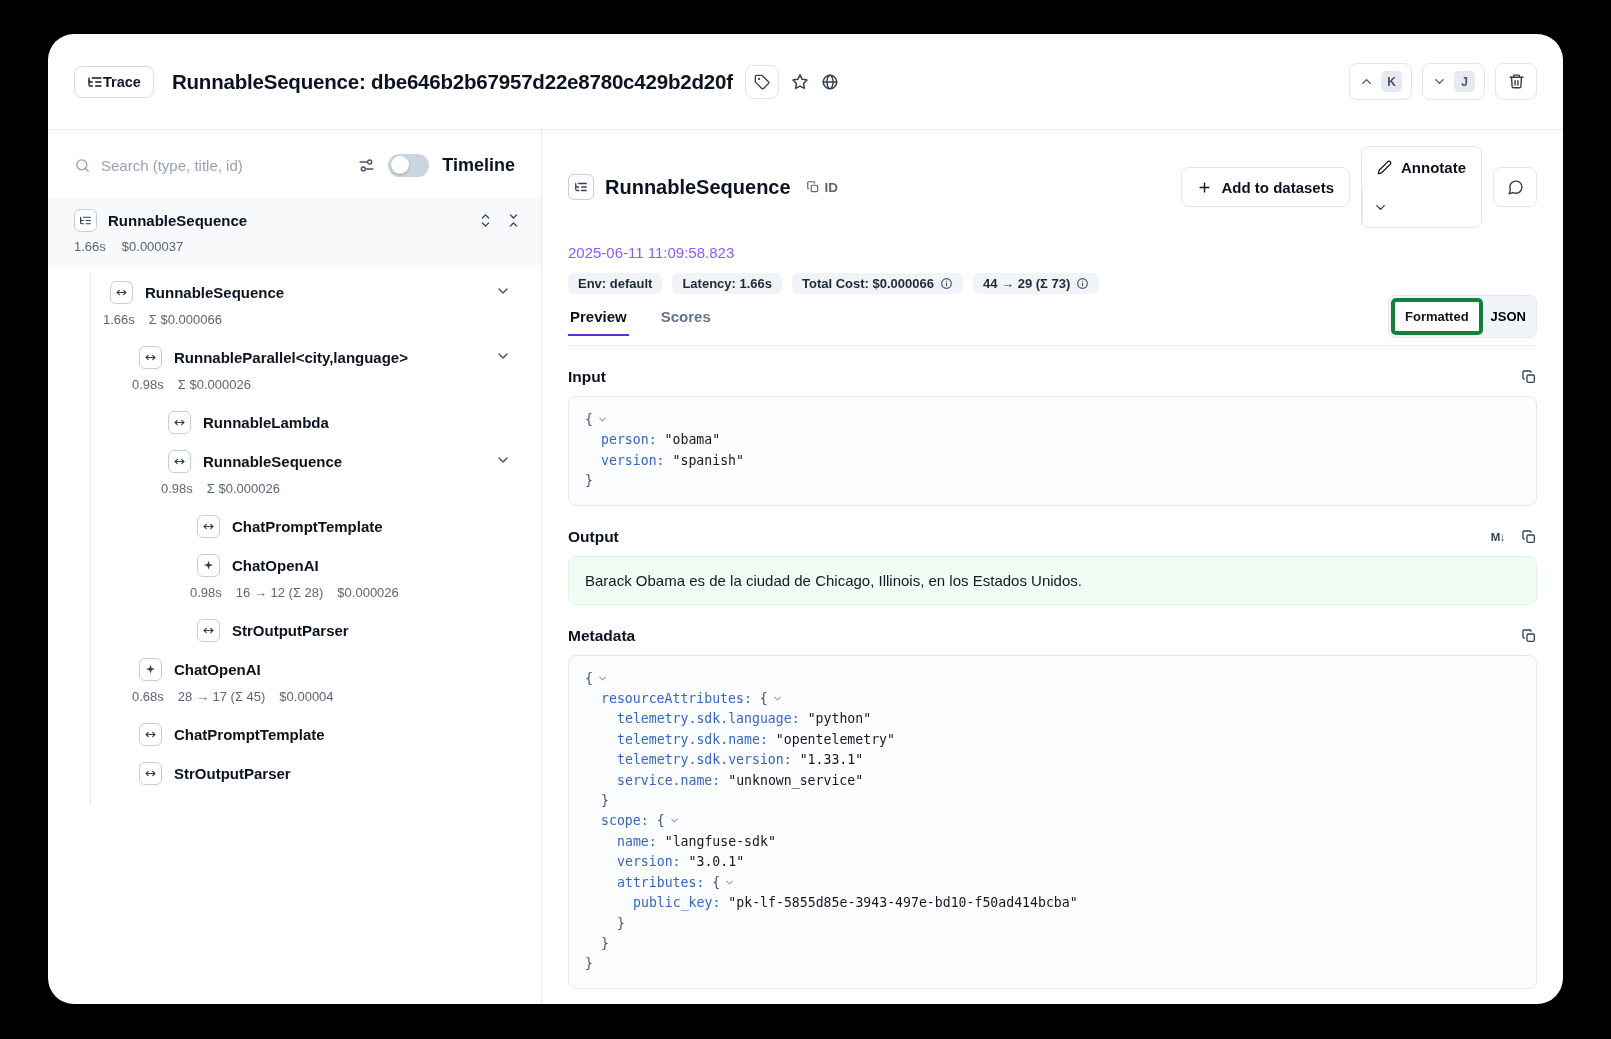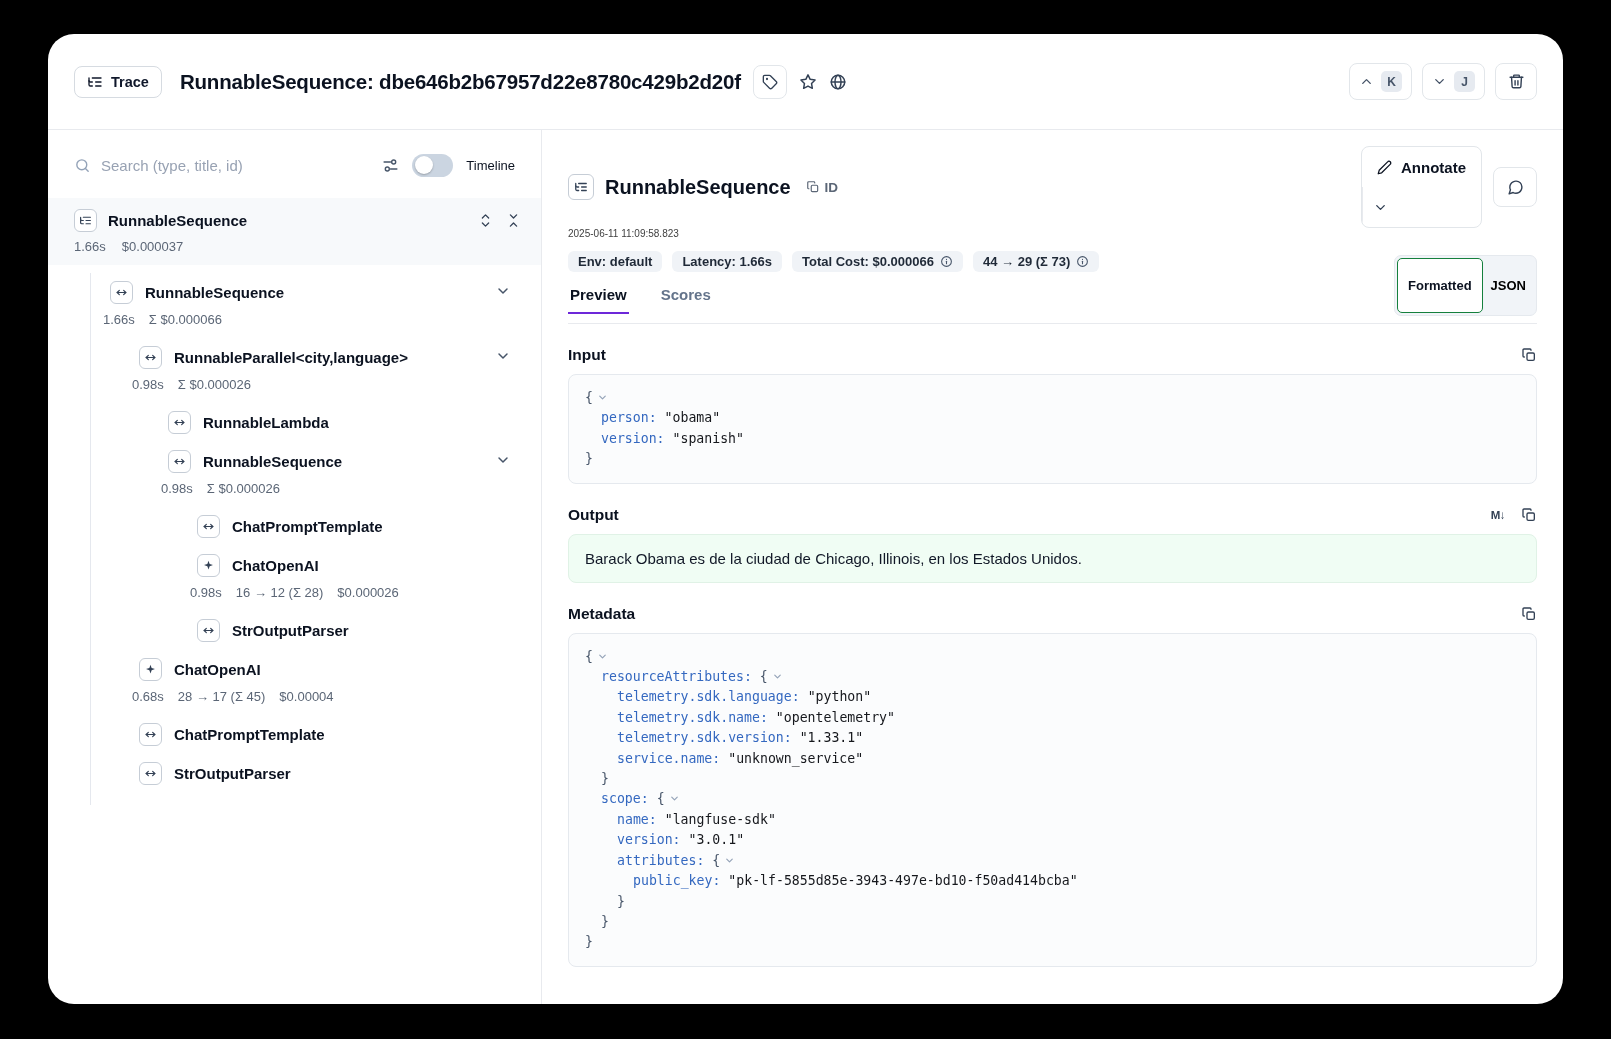--- a/index.html
+++ b/index.html
@@ -3,39 +3,39 @@
 <meta charset="utf-8">
 <style>
   * { margin:0; padding:0; box-sizing:border-box; }
   html,body { width:1611px; height:1039px; background:#000; font-family:"Liberation Sans", sans-serif; overflow:hidden; }
   svg { display:block; }
 
   .window { position:absolute; left:48px; top:34px; width:1515px; height:970px; background:#fff; border-radius:26px; overflow:hidden; display:flex; flex-direction:column; }
 
   
   .topbar { height:96px; min-height:96px; display:flex; align-items:center; padding:0 26px; border-bottom:1px solid #e8eaee; gap:12px; }
-  .trace-badge { display:inline-flex; align-items:center; gap:8px; border:1px solid #d6dbe1; border-radius:8px; padding:7px 12px; font-size:14.5px; font-weight:700; color:#0f172a; background:#fff; }
+  .trace-badge { display:inline-flex; align-items:center; border:1px solid #d6dbe1; border-radius:8px; padding:7px 12px; font-size:14.5px; font-weight:700; color:#0f172a; background:#fff; }
   .topbar-title { font-size:20.5px; font-weight:700; color:#0b1220; margin-left:6px; letter-spacing:-0.2px; white-space:nowrap; }
   .sq-btn { width:34px; height:34px; border:1px solid #e2e6ea; border-radius:8px; display:flex; align-items:center; justify-content:center; color:#334155; background:#fff; }
   .plain-ic { color:#334155; display:flex; align-items:center; }
   .topbar-right { margin-left:auto; display:flex; gap:10px; align-items:center; }
   .nav-btn { display:flex; align-items:center; gap:7px; border:1px solid #e2e6ea; border-radius:8px; height:37px; padding:0 9px; color:#475569; background:#fff; }
   .key-badge { width:21px; height:21px; background:#e6eaf0; border-radius:5px; font-size:12px; font-weight:700; color:#475569; display:flex; align-items:center; justify-content:center; }
   .icon-btn { width:42px; height:37px; border:1px solid #e2e6ea; border-radius:8px; display:flex; align-items:center; justify-content:center; color:#334155; background:#fff; }
 
   
   .content { flex:1; display:flex; min-height:0; }
   .sidebar { width:494px; min-width:494px; border-right:1px solid #e8eaee; padding-top:14px; position:relative; overflow:hidden; }
   .search-row { display:flex; align-items:center; gap:10px; padding:0 26px; height:42px; }
   .search-row input { flex:1; border:none; outline:none; font-size:15px; color:#4d7c0f; background:transparent; font-family:"Liberation Sans", sans-serif; }
   .search-row input::placeholder { color:#98a2b3; }
   .filter-ic { color:#475569; }
   .toggle { width:41px; height:23px; border-radius:12px; background:#cbd5e1; position:relative; margin:0 3px; cursor:pointer; }
   .toggle-knob { position:absolute; left:2.5px; top:2.5px; width:18px; height:18px; border-radius:50%; background:#fff; box-shadow:0 1px 2px rgba(0,0,0,.25); }
-  .timeline-label { font-size:13px; font-weight:400; color:#0b1220; }
+  .timeline-label { font-size:18px; font-weight:700; color:#0b1220; }
 
   
   .tree-root { margin-top:12px; background:#f7f9fb; padding:9px 20px 11px 26px; }
   .tree-root-row { display:flex; align-items:center; gap:11px; height:26px; }
   .obs-icon { width:23px; height:23px; min-width:23px; border:1.2px solid #c6cdd6; border-radius:6px; display:flex; align-items:center; justify-content:center; color:#334155; background:#fff; }
   .tree-root-label { font-size:15px; font-weight:600; color:#0b1220; }
   .root-actions { margin-left:auto; display:flex; gap:13px; color:#334155; }
   .tree-root-meta { margin-top:6px; font-size:13px; color:#5b6676; display:flex; gap:16px; }
 
   .tree { margin-top:14px; position:relative; }
@@ -53,31 +53,31 @@
   .obs-icon.main-ic { width:26px; height:26px; }
   .main-title { font-size:20px; font-weight:700; color:#0b1220; }
   .id-chip { display:flex; align-items:center; gap:5px; color:#5b6676; font-size:13.5px; font-weight:600; margin-left:4px; cursor:pointer; }
   .main-actions { margin-left:auto; display:flex; gap:11px; align-items:center; }
   .btn { display:inline-flex; align-items:center; gap:9px; border:1px solid #e2e6ea; border-radius:8px; height:40px; padding:0 15px; font-size:15px; font-weight:600; color:#0b1220; background:#fff; cursor:pointer; }
   .btn-group { display:flex; border:1px solid #e2e6ea; border-radius:8px; overflow:hidden; background:#fff;flex-direction:column; }
   .btn-group .seg { display:flex; align-items:center; gap:9px; padding:0 15px; height:40px; font-size:15px; font-weight:600; color:#0b1220; cursor:pointer; }
   .btn-group .seg.caret { border-left:1px solid #e8eaee; padding:0 10px; color:#334155; }
   .comment-btn { width:44px; height:40px; border:1px solid #e2e6ea; border-radius:8px; display:flex; align-items:center; justify-content:center; color:#334155; background:#fff; cursor:pointer; }
 
-  .timestamp { margin-top:0; font-size:10px; font-weight:500; color:#404040; }
+  .timestamp { margin-top:16px; font-size:15px; font-weight:500; color:#8b5cf6; }
   .badge-row { margin-top:12px; display:flex; gap:10px; }
   .badge { background:#f0f3f7; border-radius:6px; padding:3px 10px; font-size:13px; font-weight:600; color:#1f2937; display:flex; align-items:center; gap:6px; }
   .badge .info-ic { color:#475569; display:flex; }
 
   .tab-row { margin-top:14px; display:flex; align-items:flex-start; border-bottom:1px solid #e8eaee; position:relative; height:38px; }
   .tab { font-size:15px; font-weight:600; padding:0 2px 11px; margin-right:30px; color:#64748b; cursor:pointer; }
   .tab.active { color:#0b1220; border-bottom:2.5px solid #6d28d9; margin-bottom:-1px; padding-bottom:9px; }
   .format-toggle { position:absolute; right:0; bottom:7px; display:flex; align-items:center; background:#f1f4f8; border:1px solid #e5e9ee; border-radius:7px; padding:2px; font-size:13px; font-weight:600; }
   .format-seg { padding:4px 8px; color:#000000; cursor:pointer; }
-  .format-seg.active { background:#fff; border:1px solid #15803d; border-radius:5px; padding:19px 10px; color:#0b1220; }
+  .format-seg.active { background:#fff; border:4px solid #15803d; border-radius:5px; padding:7px 10px; color:#0b1220; }
 
   .section-head { margin-top:22px; display:flex; align-items:center; font-size:15.5px; font-weight:600; color:#0b1220; }
   .section-icons { margin-left:auto; display:flex; gap:16px; color:#334155; align-items:center; }
   .md-ic { font-size:11.5px; font-weight:700; letter-spacing:-0.5px; color:#334155; cursor:pointer; }
 
   .code-block { margin-top:10px; border:1px solid #e5e9ee; border-radius:8px; background:#fbfcfd; padding:13px 16px; font-family:"DejaVu Sans Mono", monospace; font-size:13.2px; line-height:20.4px; color:#16181d; }
   .code-line { white-space:pre; }
   .lvl1 { padding-left:16px; } .lvl2 { padding-left:32px; } .lvl3 { padding-left:48px; }
   .ckey { color:#3468c0; margin-right:8px; }
   .cval { color:#16181d; }
@@ -401,20 +401,29 @@
         <span class="id-chip">
           <span>
             <svg width="14" height="14" viewBox="0 0 24 24" fill="none" stroke="currentColor" stroke-width="2" stroke-linecap="round" stroke-linejoin="round">
                 <rect x="9" y="9" width="11" height="11" rx="2"></rect>
                 <path d="M5 15H4.5A1.5 1.5 0 0 1 3 13.5v-9A1.5 1.5 0 0 1 4.5 3h9A1.5 1.5 0 0 1 15 4.5V5"></path>
               </svg>
           </span>
           <span>ID</span>
         </span>
         <div class="main-actions">
+          <button class="btn">
+            <span>
+              <svg width="15" height="15" viewBox="0 0 24 24" fill="none" stroke="currentColor" stroke-width="2.2" stroke-linecap="round" stroke-linejoin="round">
+                  <path d="M12 5v14"></path>
+                  <path d="M5 12h14"></path>
+                </svg>
+            </span>
+            <span>Add to datasets</span>
+          </button>
           <div class="btn-group">
             <span class="seg">
               <span>
                 <svg width="15" height="15" viewBox="0 0 24 24" fill="none" stroke="currentColor" stroke-width="2" stroke-linecap="round" stroke-linejoin="round">
                     <path d="M17 3a2.85 2.83 0 1 1 4 4L7.5 20.5 2 22l1.5-5.5Z"></path>
                   </svg>
               </span>
               <span>Annotate</span>
             </span>
             <span class="seg caret">

